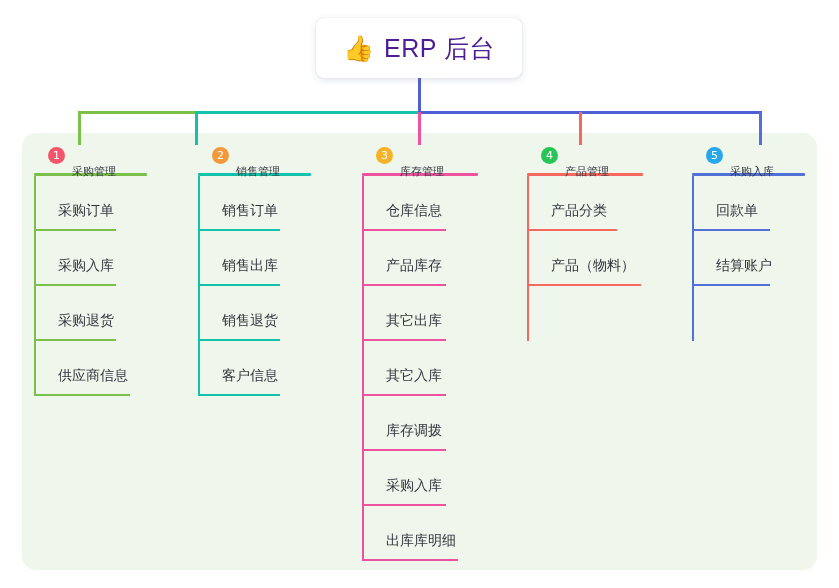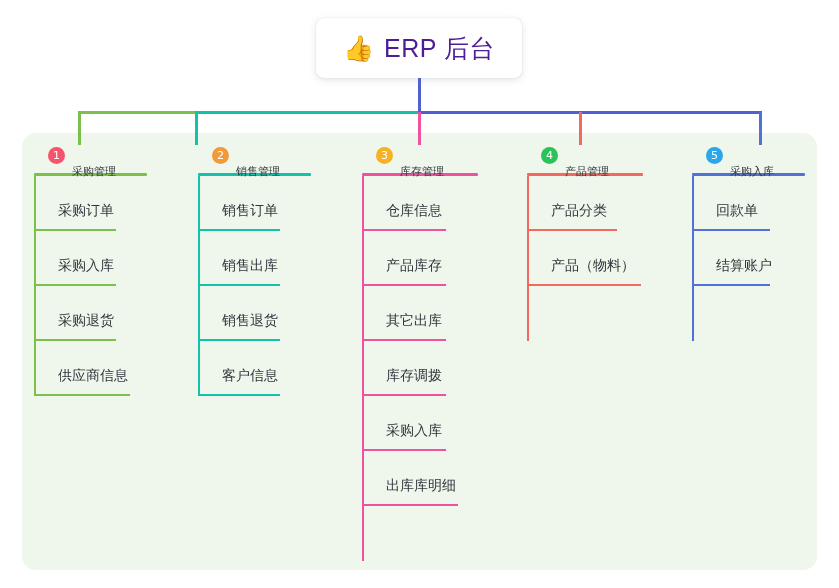--- a/index.html
+++ b/index.html
@@ -233,20 +233,24 @@
         </div>
         <div class="leaf">
           <span class="leaf-label">产品库存</span>
           <div class="leaf-rule" style="background: rgb(239, 83, 160); width: 84px;"></div>
         </div>
         <div class="leaf">
           <span class="leaf-label">其它出库</span>
           <div class="leaf-rule" style="background: rgb(239, 83, 160); width: 84px;"></div>
         </div>
         <div class="leaf">
+          <span class="leaf-label">其它入库</span>
+          <div class="leaf-rule" style="background: rgb(239, 83, 160); width: 84px;"></div>
+        </div>
+        <div class="leaf">
           <span class="leaf-label">库存调拨</span>
           <div class="leaf-rule" style="background: rgb(239, 83, 160); width: 84px;"></div>
         </div>
         <div class="leaf">
           <span class="leaf-label">采购入库</span>
           <div class="leaf-rule" style="background: rgb(239, 83, 160); width: 84px;"></div>
         </div>
         <div class="leaf">
           <span class="leaf-label">出库库明细</span>
           <div class="leaf-rule" style="background: rgb(239, 83, 160); width: 96px;"></div>

